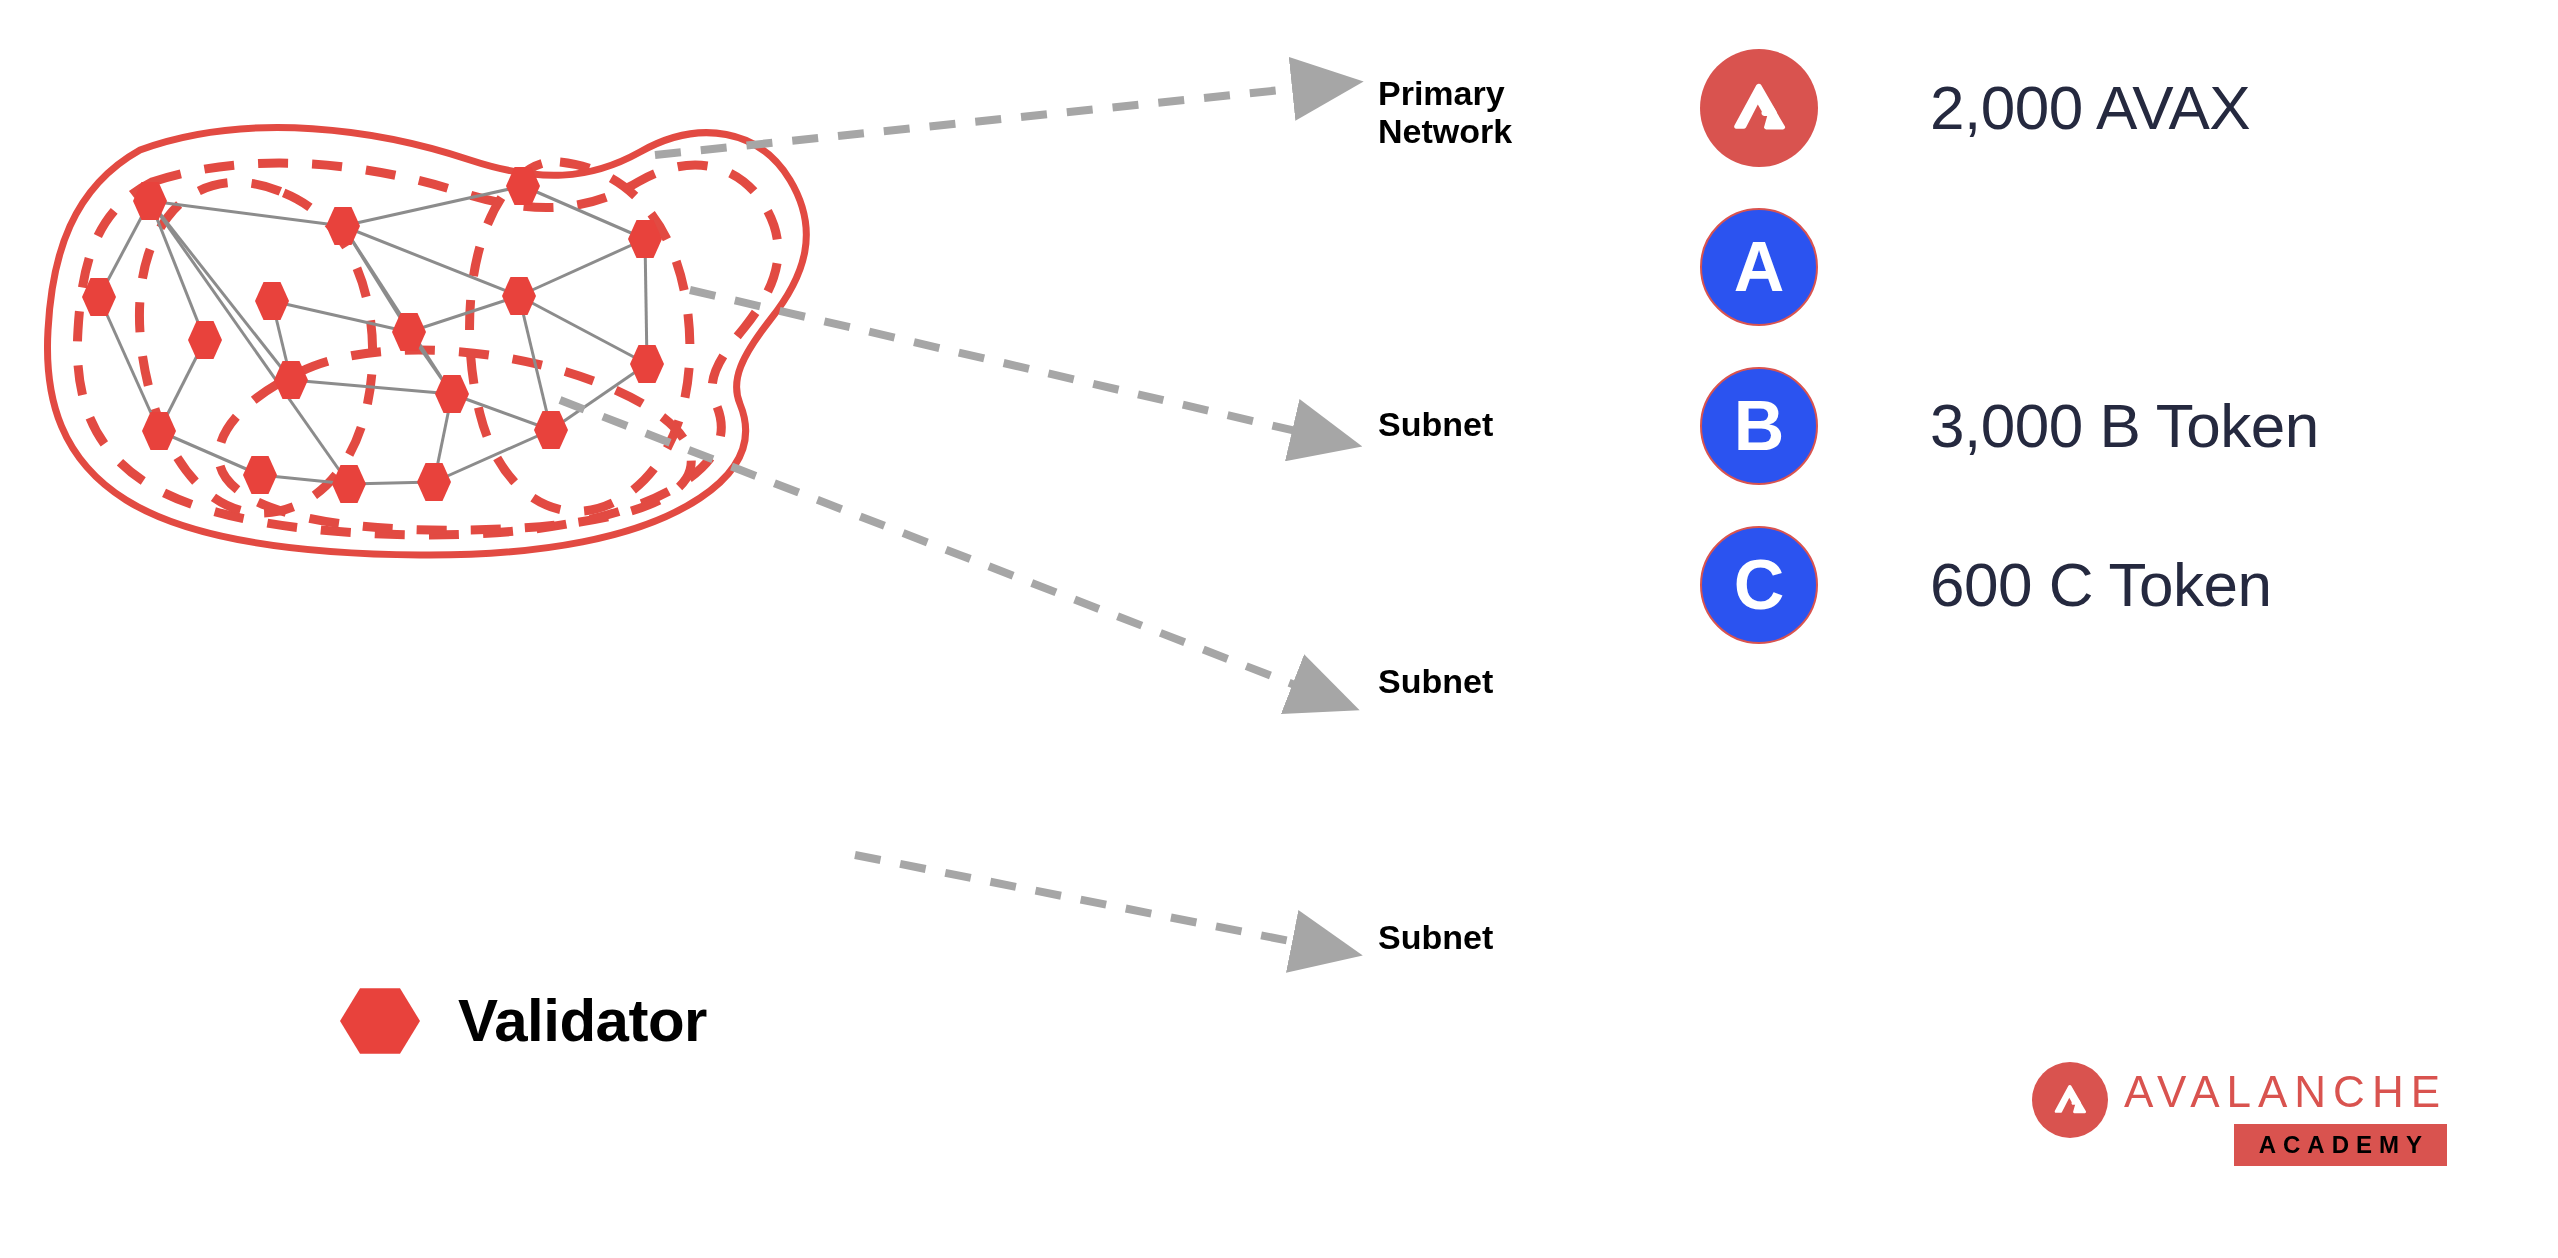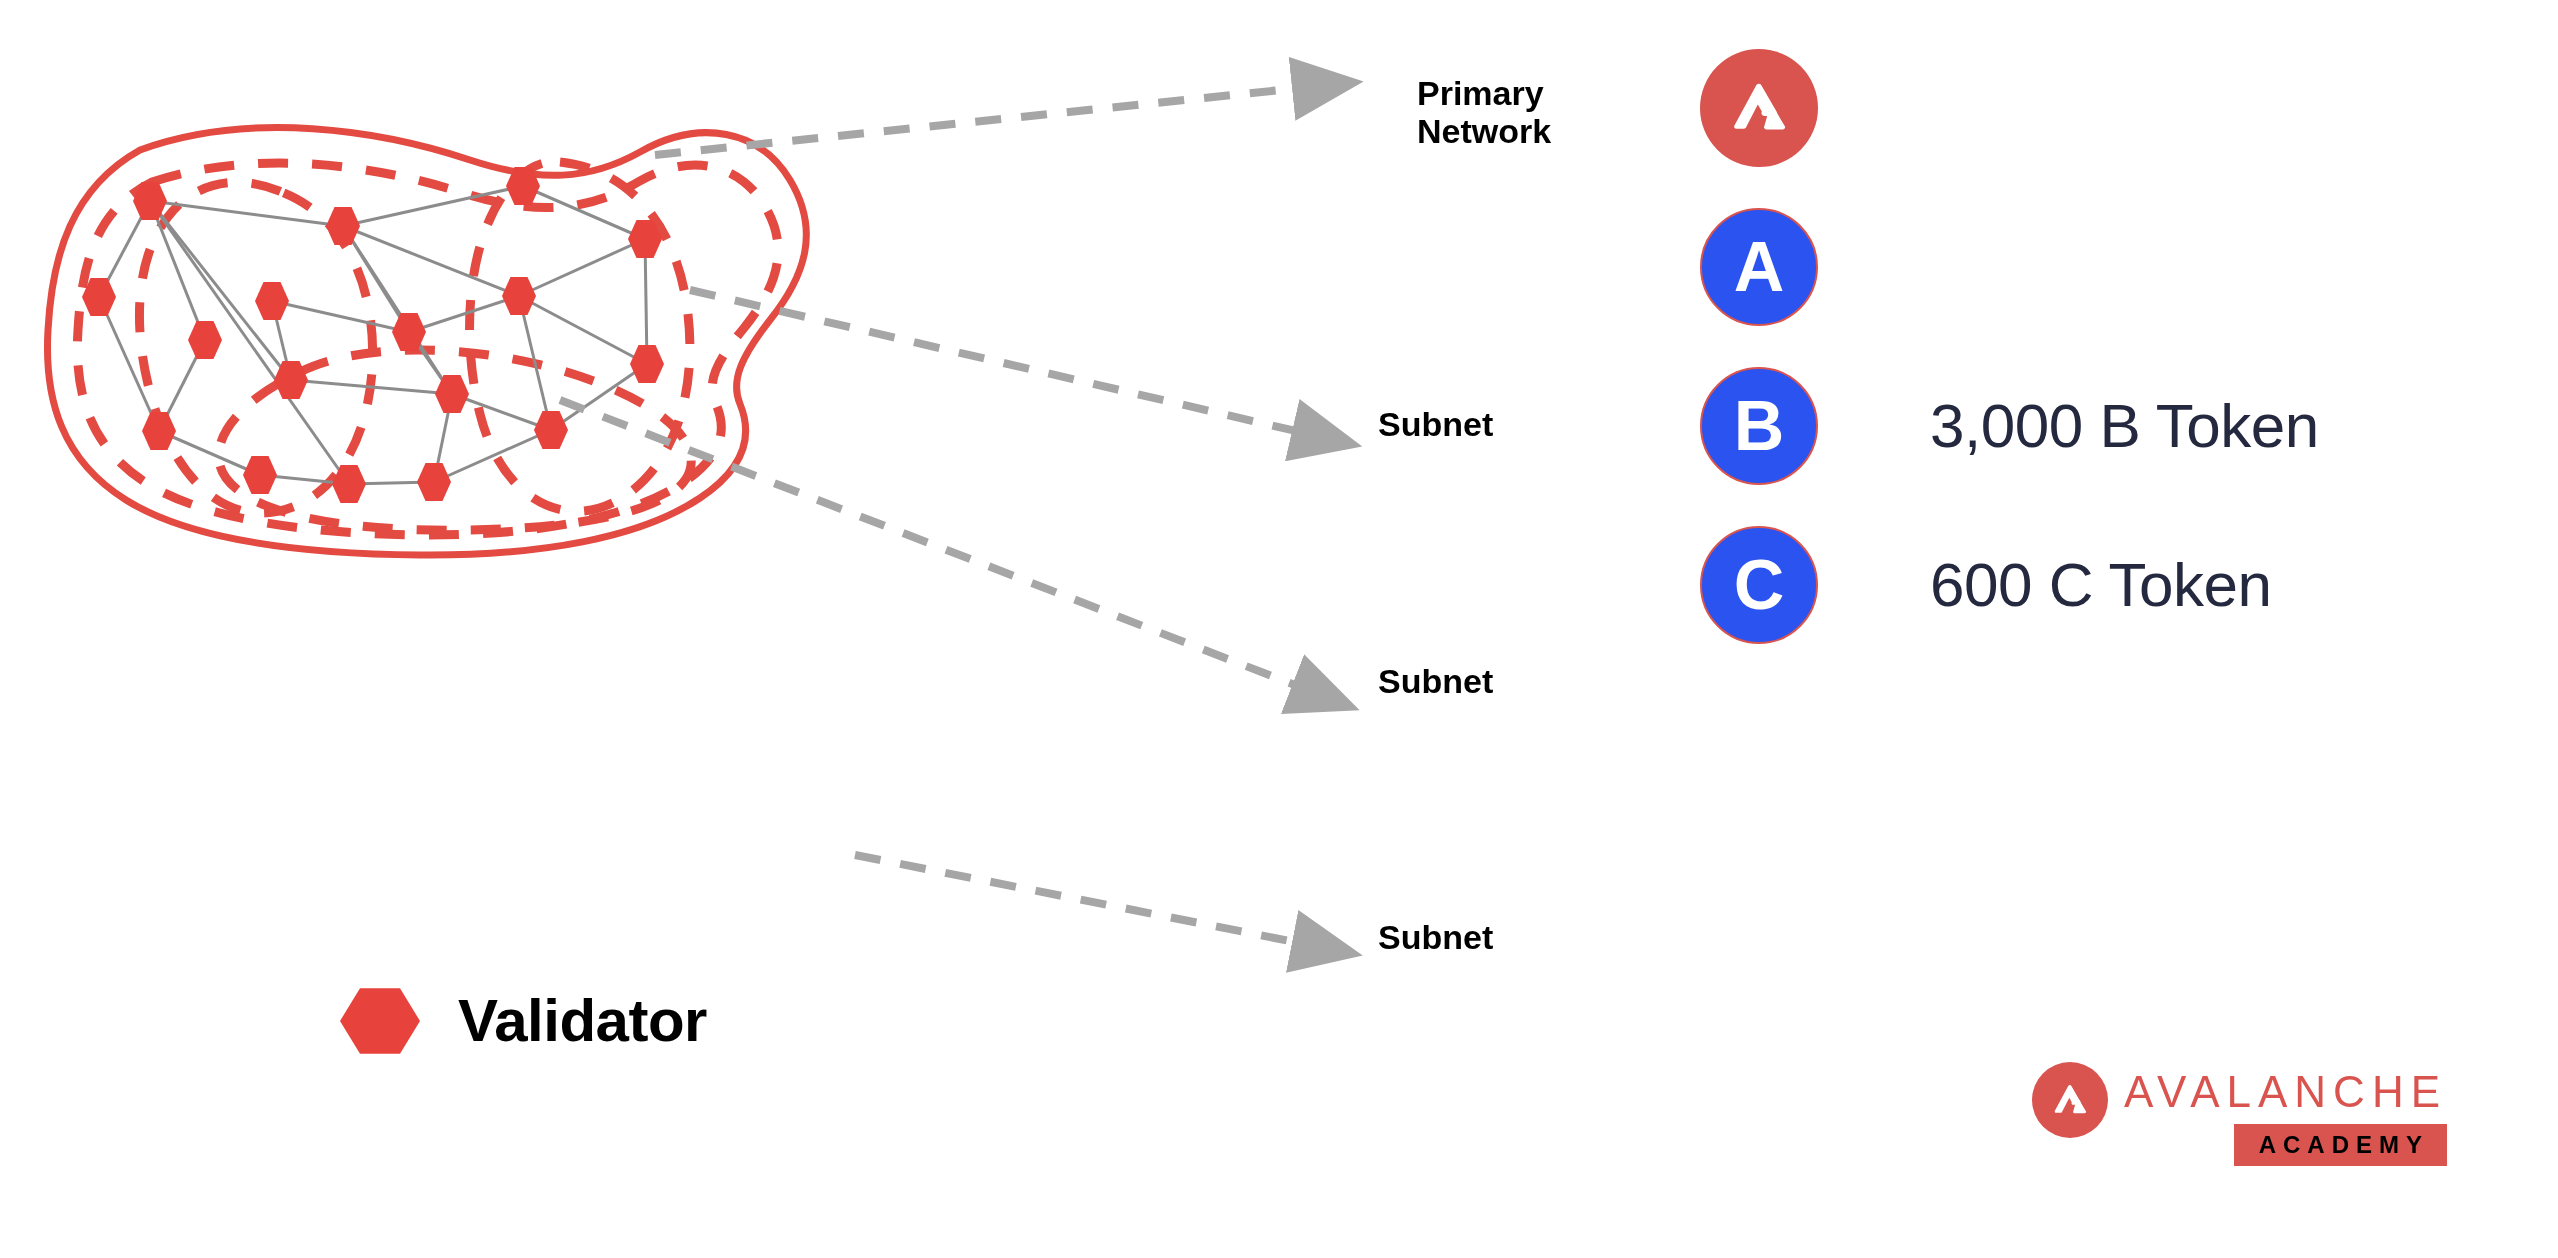--- a/index.html
+++ b/index.html
@@ -52,21 +52,21 @@
 
   
   .callout {
     position: absolute;
     font-size: 34px;
     font-weight: 700;
     color: #000000;
     line-height: 1.12;
     white-space: pre-line;
   }
-  #callout-primary  { left: 1378px; top: 74px; margin-left: 39px;  }
+  #callout-primary  { left: 1378px; top: 74px;  }
   #callout-subnet-a { left: 1378px; top: 405px; }
   #callout-subnet-b { left: 1378px; top: 662px; }
   #callout-subnet-c { left: 1378px; top: 918px; }
 
   
   .token-rows {
     position: absolute;
     left: 1700px;
     top: 28px;
     width: 840px;
@@ -281,20 +281,21 @@
 
   <div class="token-rows">
 
     <div class="token-row">
       <div class="badge badge-avax">
         <svg viewBox="0 0 100 100">
           <path d="M48.5 17.5 L70 55 a4 4 0 0 1 -3.5 6 L53 61 a4 4 0 0 1 -3.4 -6 L44 45 L27.5 77 a4 4 0 0 1 -3.5 2 L14 79 a3 3 0 0 1 -2.6 -4.5 L42 18 a4 4 0 0 1 6.5 -0.5 Z" transform="translate(8,4) scale(0.92)" fill="#ffffff"></path>
           <path d="M70 57 L86 84 a3 3 0 0 1 -2.6 4.5 L60 88.5 a3 3 0 0 1 -2.6 -4.5 L65 57 a3 3 0 0 1 5 0 Z" transform="translate(4,-4) scale(0.92)" fill="#ffffff"></path>
         </svg>
       </div>
+      <div class="token-amount">2,000 AVAX</div>
     </div>
 
     <div class="token-row">
       <div class="badge badge-letter">
         <span class="badge-text">A</span>
       </div>
     </div>
 
     <div class="token-row">
       <div class="badge badge-letter">

